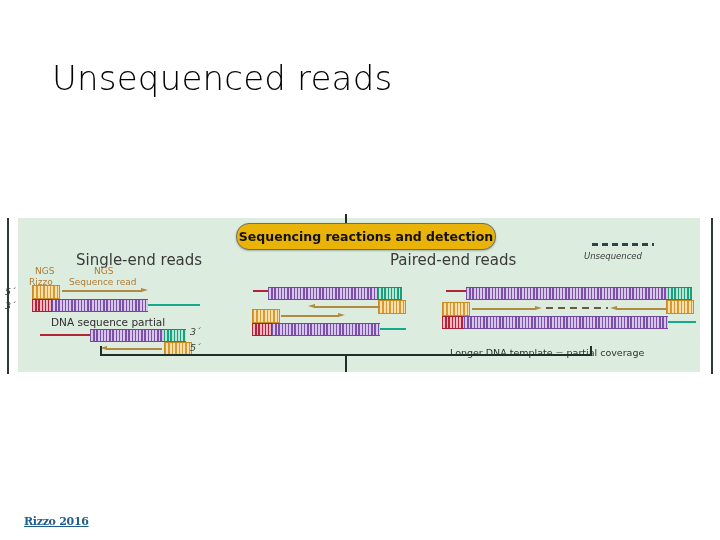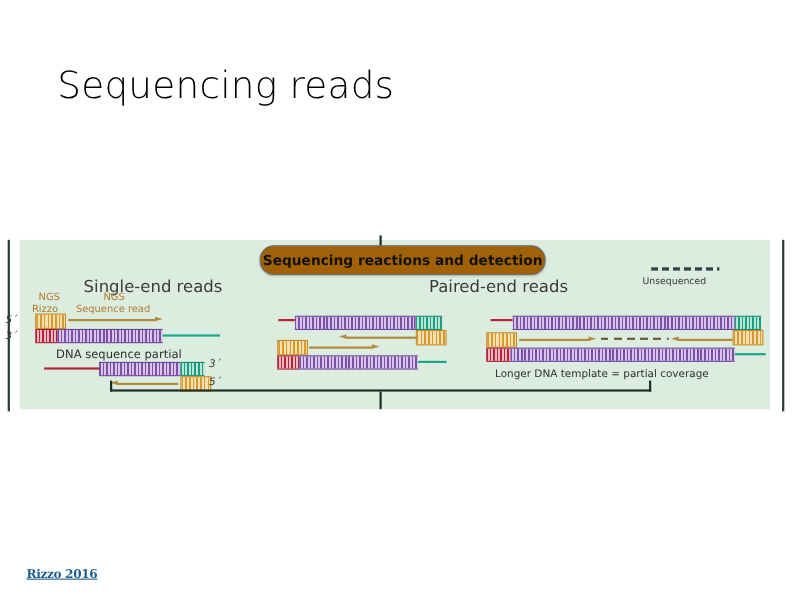--- a/index.html
+++ b/index.html
@@ -57,21 +57,21 @@
     background: #dcecdf;
   }
 
   
   .header-pill {
     position: absolute;
     left: 218px;
     top: 5px;
     width: 258px;
     height: 25px;
-    background: #a16207;
+    background: #eab308;
     border: 1px solid #6d6d6d;
     border-radius: 13px;
     box-shadow: 0 1px 2px rgba(0,0,0,0.25);
     display: flex;
     align-items: center;
     justify-content: center;
     z-index: 6;
     text-align: right;
   }
   .header-pill-label {
@@ -108,20 +108,21 @@
     color: #2e2e2e;
   }
   .lbl-end {
     font-size: 9.5px;
     color: #3a3a3a;
     font-style: italic;
   }
   .lbl-unseq {
     font-size: 8.5px;
     color: #3a3a3a;
+    font-style: italic;
   }
 
   
   .strip {
     position: absolute;
     height: 13px;
   }
   
   .strip-purple {
     background:
@@ -245,21 +246,21 @@
     font-weight: bold;
     color: #1f5d8c;
     text-decoration: underline;
     letter-spacing: -0.3px;
     cursor: pointer;
   }
 </style>
 </head>
 <body>
 
-<div class="slide-title">Sequencing reads</div>
+<div class="slide-title">Unsequenced reads</div>
 
 <div class="figure-frame">
 
   <div class="frame-edge-left"></div>
   <div class="frame-edge-right"></div>
 
   <div class="figure-panel">
 
     <div class="header-pill">
       <span class="header-pill-label">Sequencing reactions and detection</span>
@@ -341,21 +342,21 @@
     <div class="arrow-dashed-gap" style="left:528px; top:89px; width:62px;"></div>
     <div class="arrow arrow-left" style="left:598px; top:88px; width:50px;">
       <div class="arrow-bar"></div>
       <div class="arrow-head"></div>
     </div>
 
     <div class="strip strip-red" style="left:424px; top:98px; width:22px;"></div>
     <div class="strip strip-purple" style="left:446px; top:98px; width:204px;"></div>
     <div class="line line-green" style="left:650px; top:103px; width:28px;"></div>
 
-    <div class="lbl lbl-caption" style="left:432px; top:117px;">Longer DNA template = partial coverage</div>
+    <div class="lbl lbl-caption" style="left:432px; top:129px;">Longer DNA template = partial coverage</div>
 
     <div class="bracket" style="left:82px; top:128px; width:492px; height:10px;"></div>
     <div class="bracket-stem" style="left:327px; top:138px; height:16px;"></div>
     <div class="connector-vert" style="left:327px; top:-4px; height:10px;"></div>
 
   </div>
 </div>
 
 <div class="footer-citation">Rizzo 2016</div>
 

